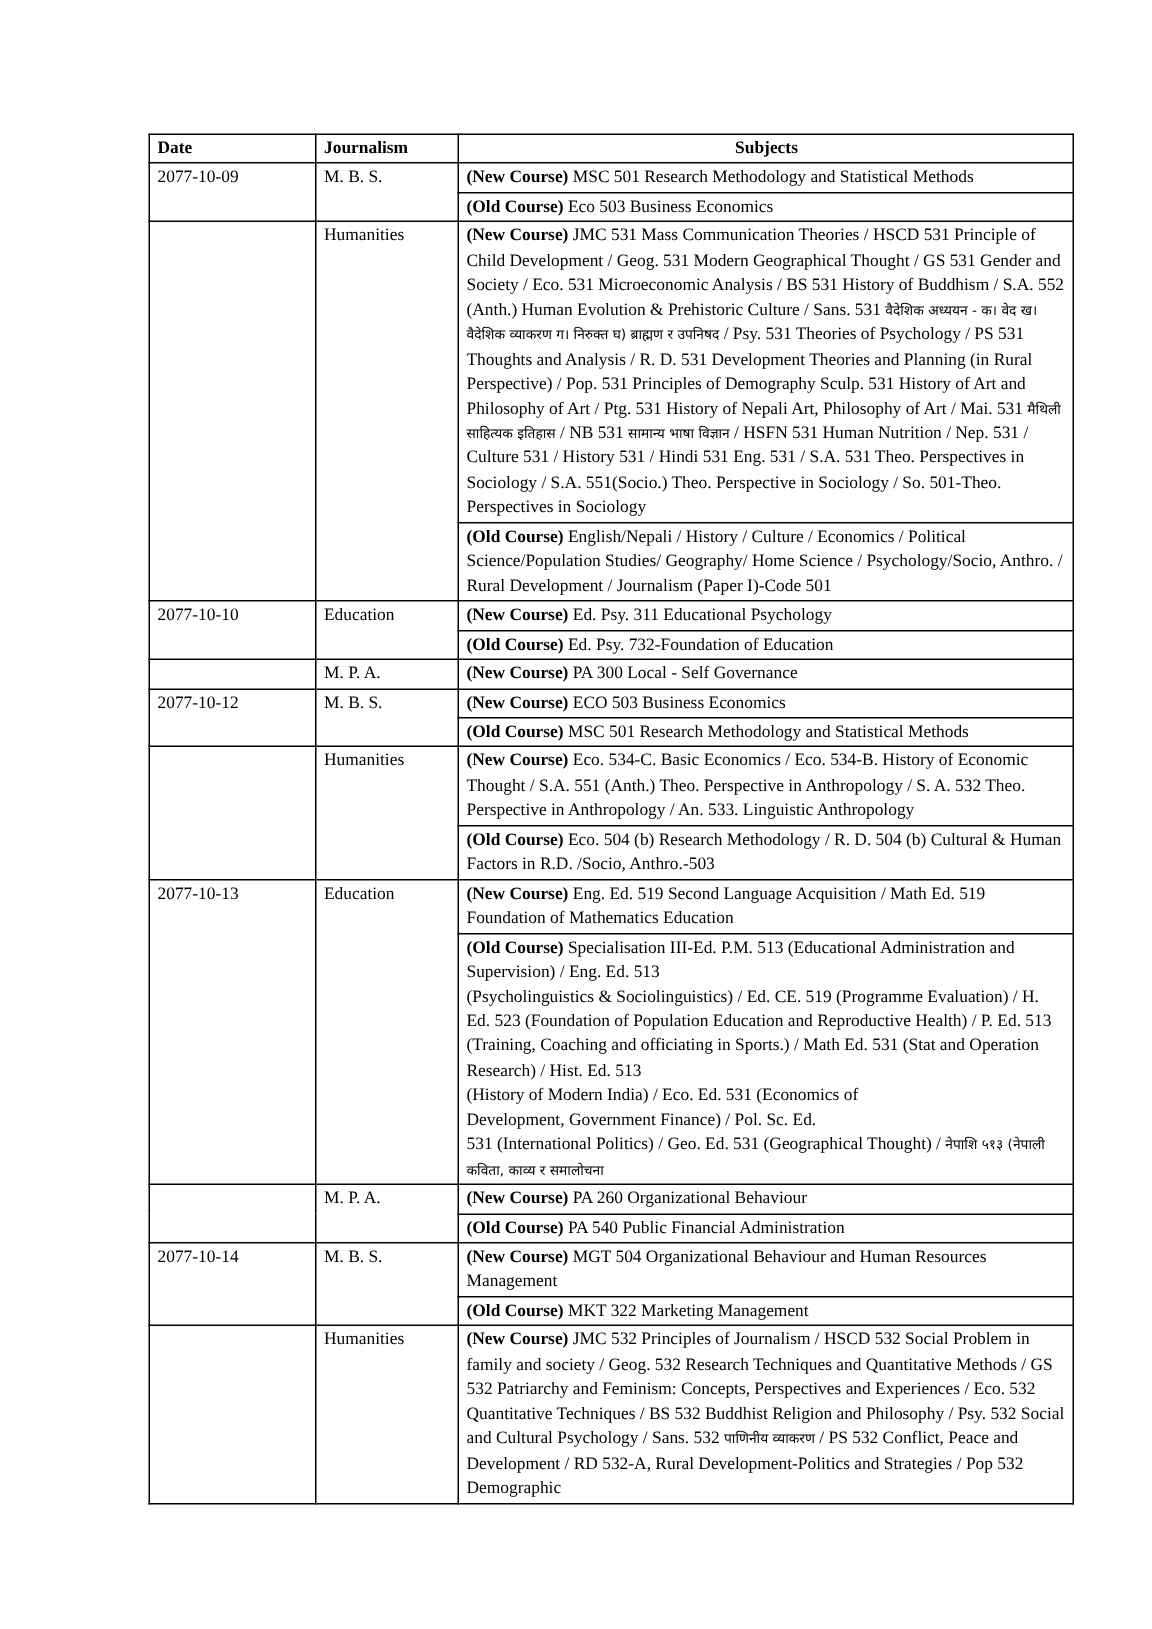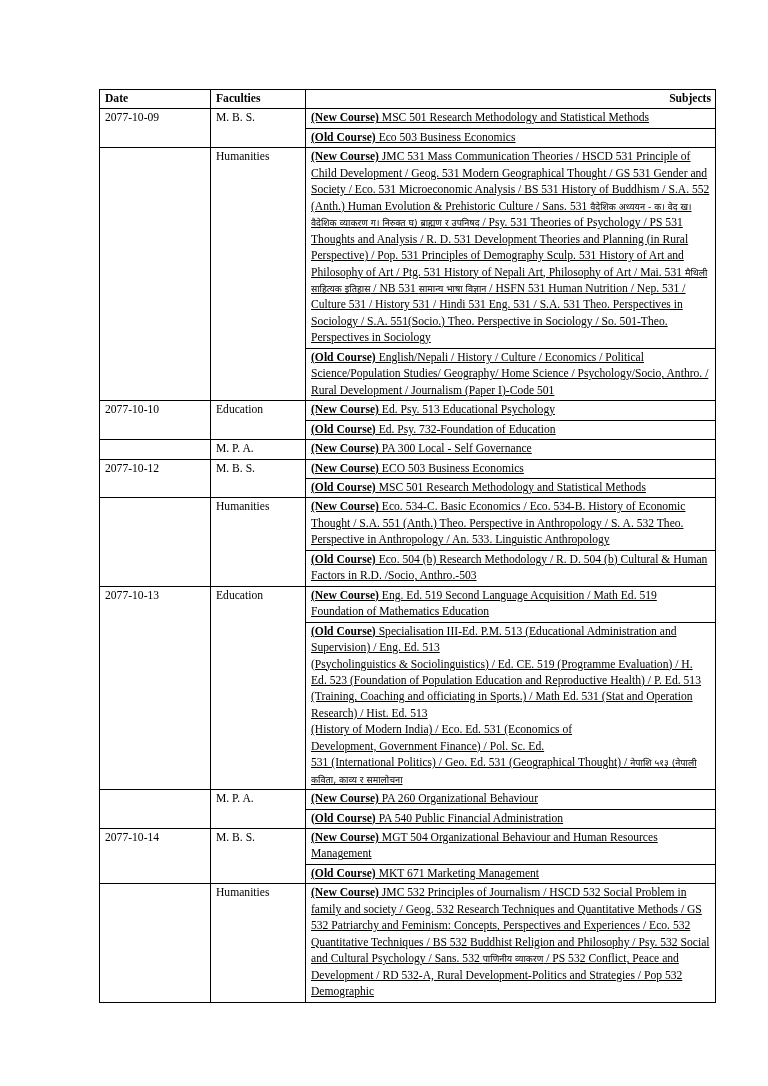--- a/index.html
+++ b/index.html
@@ -41,57 +41,56 @@
   col.c-date  { width: 111px; }
   col.c-fac   { width: 95px; }
   col.c-subj  { width: 410px; }
 
   thead th {
     text-align: center;
     font-weight: bold;
     padding-top: 2px;
     padding-bottom: 2px;
   }
-  thead th.h-subj { text-align: right; }
+  thead th.h-subj { text-align: center; }
 
   td.date-cell {
     text-align: left;
     vertical-align: top;
     padding-top: 2px;
     white-space: nowrap;
     margin-left: 31px;
   }
   td.fac-cell {
     text-align: center;
     vertical-align: middle;
   }
   td.subj-cell {
     text-align: left;
-    text-decoration: underline;
   }
   .lbl { font-weight: bold; }
   .dev {
     font-family: "DejaVu Sans", sans-serif;
     font-size: 9.2px;
   }
 </style>
 </head>
 <body>
 
 <div class="page">
   <table class="sched">
     <colgroup>
       <col class="c-date">
       <col class="c-fac">
       <col class="c-subj">
     </colgroup>
     <thead>
       <tr>
         <th class="h-date">Date</th>
-        <th class="h-fac">Faculties</th>
+        <th class="h-fac">Journalism</th>
         <th class="h-subj">Subjects</th>
       </tr>
     </thead>
     <tbody id="sched-body">
         <tr>
           <td class="date-cell" rowspan="2">2077-10-09</td>
           <td class="fac-cell" rowspan="2">M. B. S.</td>
           <td class="subj-cell"><span class="lbl">(New Course)</span><span> MSC 501 Research Methodology and Statistical Methods</span></td>
         </tr>
         <tr>
@@ -101,21 +100,21 @@
           <td class="date-cell" rowspan="2"></td>
           <td class="fac-cell" rowspan="2">Humanities</td>
           <td class="subj-cell"><span class="lbl">(New Course)</span><span> JMC 531 Mass Communication Theories / HSCD 531 Principle of Child Development / Geog. 531 Modern Geographical Thought / GS 531 Gender and Society / Eco. 531 Microeconomic Analysis / BS 531 History of  Buddhism / S.A. 552 (Anth.) Human Evolution &amp; Prehistoric Culture / Sans. 531 </span><span class="dev">वैदेशिक अध्ययन - क। वेद ख। वैदेशिक व्याकरण ग। निरुक्त घ) ब्राह्मण र उपनिषद</span><span> /  Psy. 531 Theories of Psychology / PS 531 Thoughts and Analysis / R. D. 531 Development Theories and Planning (in Rural Perspective) / Pop. 531 Principles of Demography Sculp. 531 History of Art and Philosophy of Art / Ptg. 531 History of Nepali Art, Philosophy of Art / Mai. 531 </span><span class="dev">मैथिली साहित्यक इतिहास</span><span> / NB 531 </span><span class="dev">सामान्य भाषा विज्ञान</span><span> / HSFN 531 Human Nutrition / Nep. 531 / Culture 531 /  History 531 / Hindi 531 Eng. 531 / S.A. 531 Theo. Perspectives in Sociology / S.A. 551(Socio.) Theo. Perspective in Sociology / So. 501-Theo. Perspectives in Sociology</span></td>
         </tr>
         <tr>
           <td class="subj-cell"><span class="lbl">(Old Course)</span><span> English/Nepali / History / Culture / Economics / Political Science/Population Studies/ Geography/ Home Science / Psychology/Socio, Anthro. / Rural Development / Journalism (Paper I)-Code 501</span></td>
         </tr>
         <tr>
           <td class="date-cell" rowspan="2">2077-10-10</td>
           <td class="fac-cell" rowspan="2">Education</td>
-          <td class="subj-cell"><span class="lbl">(New Course)</span><span> Ed. Psy. 513 Educational Psychology</span></td>
+          <td class="subj-cell"><span class="lbl">(New Course)</span><span> Ed. Psy. 311 Educational Psychology</span></td>
         </tr>
         <tr>
           <td class="subj-cell"><span class="lbl">(Old Course)</span><span> Ed. Psy. 732-Foundation of Education</span></td>
         </tr>
         <tr>
           <td class="date-cell" rowspan="1"></td>
           <td class="fac-cell" rowspan="1">M. P. A.</td>
           <td class="subj-cell"><span class="lbl">(New Course)</span><span> PA 300 Local - Self Governance</span></td>
         </tr>
         <tr>
@@ -149,21 +148,21 @@
         </tr>
         <tr>
           <td class="subj-cell"><span class="lbl">(Old Course)</span><span> PA 540 Public Financial Administration</span></td>
         </tr>
         <tr>
           <td class="date-cell" rowspan="2">2077-10-14</td>
           <td class="fac-cell" rowspan="2">M. B. S.</td>
           <td class="subj-cell"><span class="lbl">(New Course)</span><span> MGT 504 Organizational Behaviour and Human Resources Management</span></td>
         </tr>
         <tr>
-          <td class="subj-cell"><span class="lbl">(Old Course)</span><span> MKT 671 Marketing Management</span></td>
+          <td class="subj-cell"><span class="lbl">(Old Course)</span><span> MKT 322 Marketing Management</span></td>
         </tr>
         <tr>
           <td class="date-cell" rowspan="1"></td>
           <td class="fac-cell" rowspan="1">Humanities</td>
           <td class="subj-cell"><span class="lbl">(New Course)</span><span> JMC 532 Principles of Journalism / HSCD 532 Social Problem in family and society / Geog. 532 Research Techniques and Quantitative  Methods / GS 532 Patriarchy and Feminism: Concepts, Perspectives and Experiences / Eco. 532 Quantitative Techniques /  BS 532 Buddhist Religion and Philosophy /  Psy. 532 Social and Cultural Psychology / Sans. 532 </span><span class="dev">पाणिनीय व्याकरण</span><span> / PS 532 Conflict, Peace and Development  /  RD 532-A, Rural Development-Politics and Strategies / Pop 532 Demographic</span></td>
         </tr>
       </tbody>
   </table>
 </div>
 

